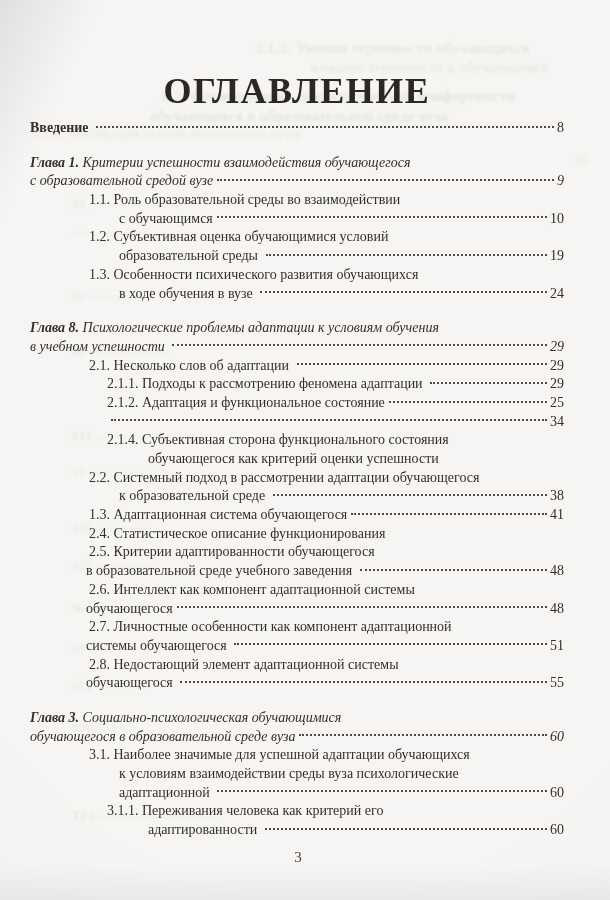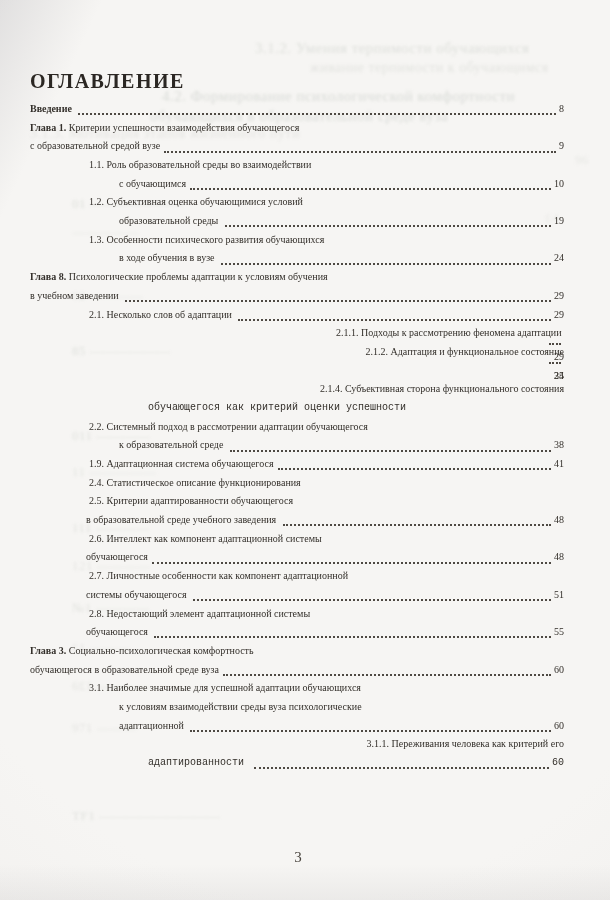--- a/index.html
+++ b/index.html
@@ -23,35 +23,35 @@
     filter:blur(1.4px);
     white-space:nowrap;
     letter-spacing:0.5px;
   }
   
   .toc{
     position:absolute;left:30px;right:46px;top:70px;z-index:2;
   }
   .toc-title{
     margin:0 0 7px 0;
-    font-size:20px;font-weight:bold;letter-spacing:1.5px;
-    text-align:left;color:#2b2723;
+    font-size:36px;font-weight:bold;letter-spacing:1.5px;
+    text-align:center;color:#2b2723;
   }
-  .entry.gap{margin-top:0;}
+  .entry.gap{margin-top:16px;font-style:italic;}
   .line{
-    display:flex;align-items:flex-end;
+    display:flex;align-items:center;
     height:18.7px;line-height:18.7px;
-    font-size:10px;white-space:pre;
+    font-size:14px;white-space:pre;
   }
   .ind0{padding-left:0;}
   .ind1{padding-left:56px;}   
   .ind2{padding-left:59px;}   
   .ind3{padding-left:89px;}   
-  .ind4{padding-left:77px;flex-direction:column;}   
-  .ind5{padding-left:118px;font-family:Liberation Mono, monospace;}  
+  .ind4{padding-left:77px;}   
+  .ind5{padding-left:118px;}  
   .pfx{font-weight:bold;}
   .dots{
     flex:1 1 auto;min-width:12px;
     border-bottom:2px dotted #4e4943;
     margin:0 3px 3.5px 4px;
   }
   .pg{flex:0 0 auto;}
   .footer-num{
     position:absolute;left:0;right:14px;top:849px;z-index:2;
     text-align:center;font-size:15px;color:#4a453f;
@@ -102,21 +102,21 @@
         <div class="entry">
           <div class="line ind2"><span>1.2. Субъективная оценка обучающимися условий</span></div>
           <div class="line ind3"><span>образовательной среды </span><span class="dots"></span><span class="pg">19</span></div>
         </div>
         <div class="entry">
           <div class="line ind2"><span>1.3. Особенности психического развития обучающихся</span></div>
           <div class="line ind3"><span>в ходе обучения в вузе </span><span class="dots"></span><span class="pg">24</span></div>
         </div>
         <div class="entry gap">
           <div class="line ind0"><b class="pfx">Глава 8.</b><span> Психологические проблемы адаптации к условиям обучения</span></div>
-          <div class="line ind0"><span>в учебном заведении </span><span class="dots"></span><span class="pg">29</span></div>
+          <div class="line ind0"><span>в учебном успешности </span><span class="dots"></span><span class="pg">29</span></div>
         </div>
         <div class="entry">
           <div class="line ind2"><span>2.1. Несколько слов об адаптации </span><span class="dots"></span><span class="pg">29</span></div>
         </div>
         <div class="entry">
           <div class="line ind4"><span>2.1.1. Подходы к рассмотрению феномена адаптации </span><span class="dots"></span><span class="pg">29</span></div>
         </div>
         <div class="entry">
           <div class="line ind4"><span>2.1.2. Адаптация и функциональное состояние</span><span class="dots"></span><span class="pg">25</span></div>
         </div>
@@ -125,21 +125,21 @@
         </div>
         <div class="entry">
           <div class="line ind4"><span>2.1.4. Субъективная сторона функционального состояния</span></div>
           <div class="line ind5"><span>обучающегося как критерий оценки успешности</span></div>
         </div>
         <div class="entry">
           <div class="line ind2"><span>2.2. Системный подход в рассмотрении адаптации обучающегося</span></div>
           <div class="line ind3"><span>к образовательной среде </span><span class="dots"></span><span class="pg">38</span></div>
         </div>
         <div class="entry">
-          <div class="line ind2"><span>1.9. Адаптационная система обучающегося</span><span class="dots"></span><span class="pg">41</span></div>
+          <div class="line ind2"><span>1.3. Адаптационная система обучающегося</span><span class="dots"></span><span class="pg">41</span></div>
         </div>
         <div class="entry">
           <div class="line ind2"><span>2.4. Статистическое описание функционирования</span></div>
         </div>
         <div class="entry">
           <div class="line ind2"><span>2.5. Критерии адаптированности обучающегося</span></div>
           <div class="line ind1"><span>в образовательной среде учебного заведения </span><span class="dots"></span><span class="pg">48</span></div>
         </div>
         <div class="entry">
           <div class="line ind2"><span>2.6. Интеллект как компонент адаптационной системы</span></div>
@@ -147,21 +147,21 @@
         </div>
         <div class="entry">
           <div class="line ind2"><span>2.7. Личностные особенности как компонент адаптационной</span></div>
           <div class="line ind1"><span>системы обучающегося </span><span class="dots"></span><span class="pg">51</span></div>
         </div>
         <div class="entry">
           <div class="line ind2"><span>2.8. Недостающий элемент адаптационной системы</span></div>
           <div class="line ind1"><span>обучающегося </span><span class="dots"></span><span class="pg">55</span></div>
         </div>
         <div class="entry gap">
-          <div class="line ind0"><b class="pfx">Глава 3.</b><span> Социально-психологическая комфортность</span></div>
+          <div class="line ind0"><b class="pfx">Глава 3.</b><span> Социально-психологическая обучающимися</span></div>
           <div class="line ind0"><span>обучающегося в образовательной среде вуза</span><span class="dots"></span><span class="pg">60</span></div>
         </div>
         <div class="entry">
           <div class="line ind2"><span>3.1. Наиболее значимые для успешной адаптации обучающихся</span></div>
           <div class="line ind3"><span>к условиям взаимодействии среды вуза психологические</span></div>
           <div class="line ind3"><span>адаптационной </span><span class="dots"></span><span class="pg">60</span></div>
         </div>
         <div class="entry">
           <div class="line ind4"><span>3.1.1. Переживания человека как критерий его</span></div>
           <div class="line ind5"><span>адаптированности </span><span class="dots"></span><span class="pg">60</span></div>

